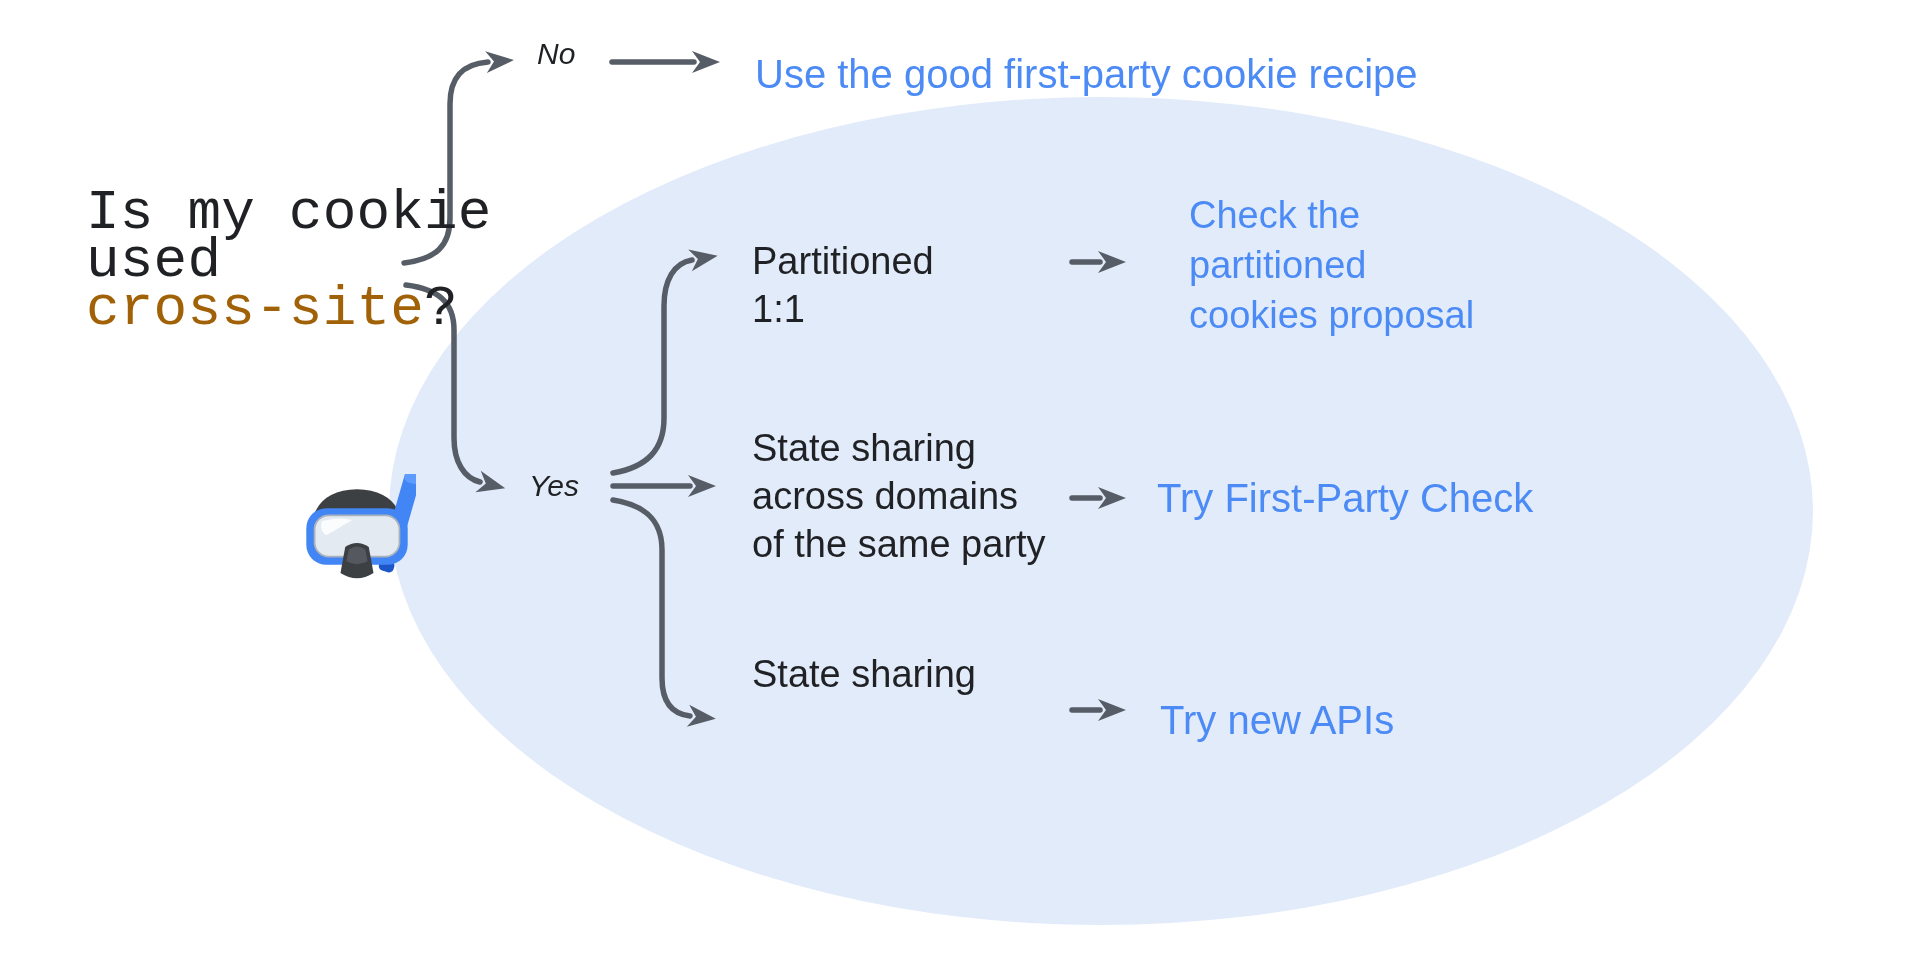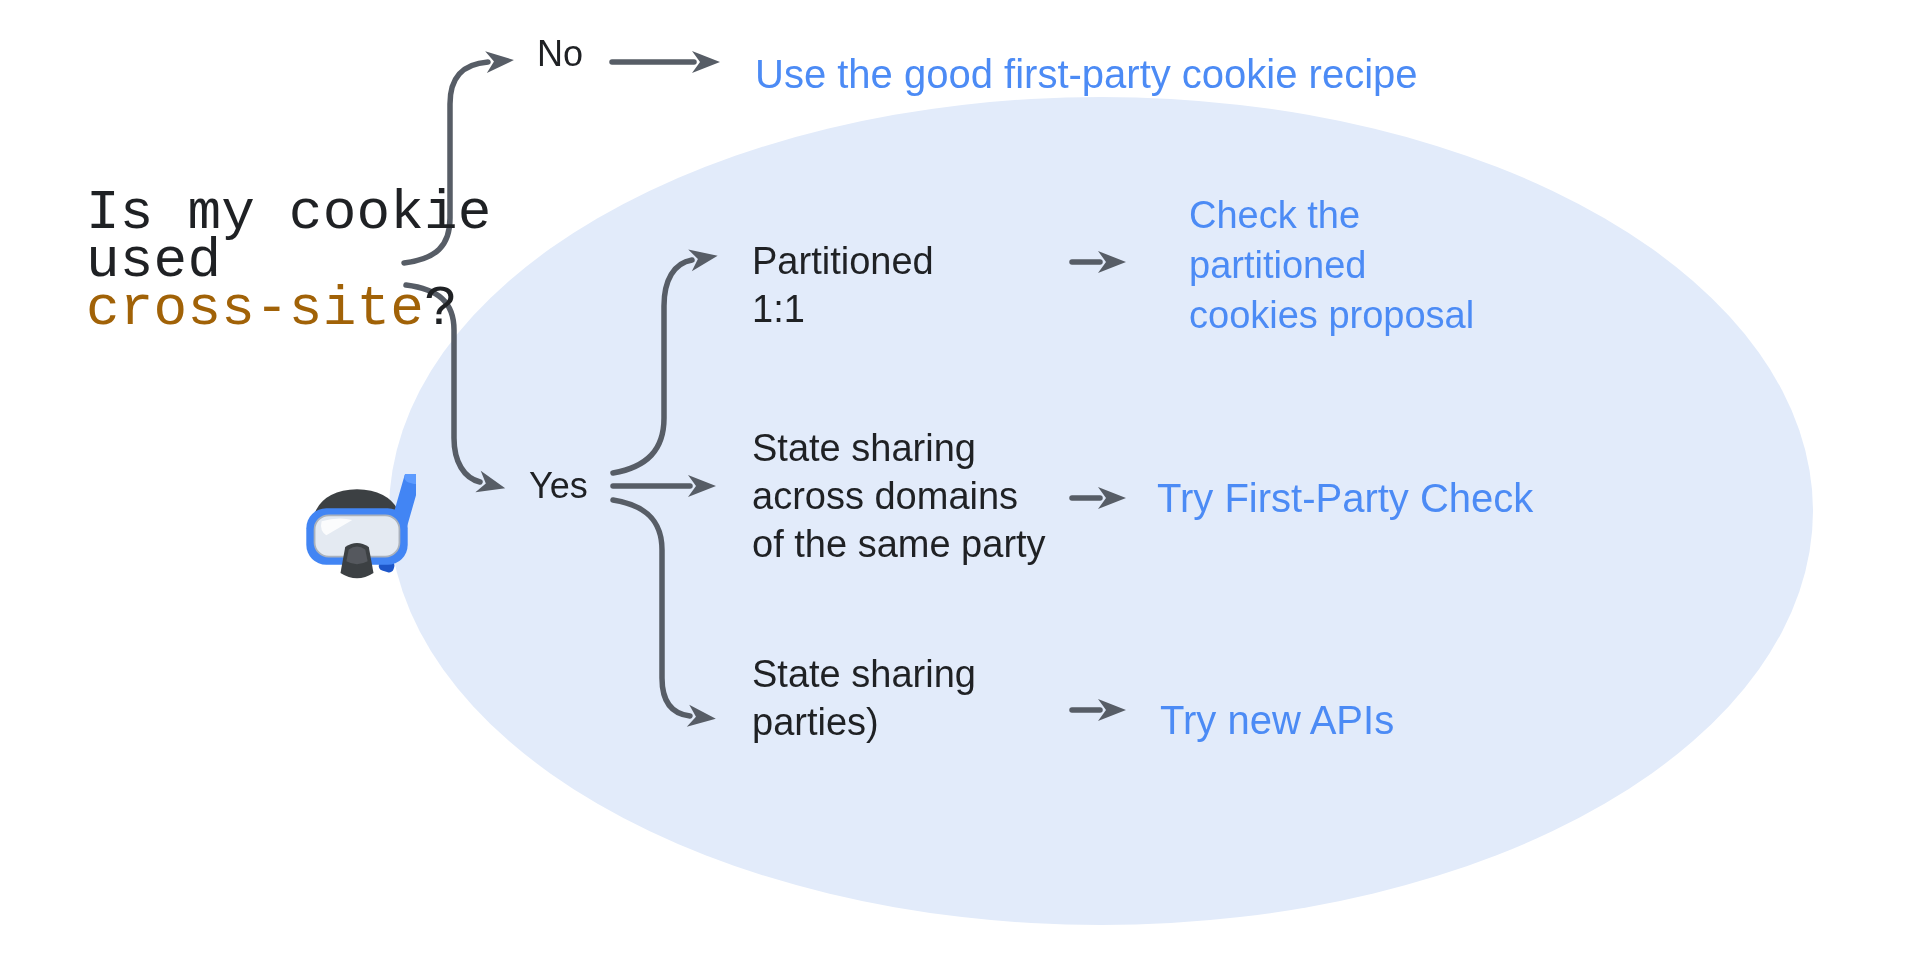--- a/index.html
+++ b/index.html
@@ -6,21 +6,21 @@
   #stage {
     position: relative;
     width: 1920px; height: 960px;
     background: #ffffff;
     font-family: "Liberation Sans", sans-serif;
     color: #1f2124;
   }
   #canvas { position: absolute; left: 0; top: 0; z-index: 0; }
   .txt { position: absolute; z-index: 2; white-space: nowrap; }
   .q   { font-size: 56px; line-height: 48px; font-weight: 500; letter-spacing: 0.2px; font-family: Liberation Mono, monospace; }
-  .node{ font-size: 36px; line-height: 48px; font-weight: 500; }
+  .node{ font-size: 30px; line-height: 48px; font-weight: 500; font-style: italic; }
   .cond{ font-size: 38px; line-height: 48px; font-weight: 500; }
   .res { font-size: 40px; line-height: 48px; font-weight: 500; color: #4c8bf5; cursor: pointer; }
   .res3{ font-size: 38px; line-height: 50px; font-weight: 500; color: #4c8bf5; cursor: pointer; margin-left: 32px; }
   .link{ color: #a16207; cursor: pointer; }
   #mask-icon { position: absolute; left: 298px; top: 474px; z-index: 3; }
 </style>
 </head>
 <body>
 
 <div id="stage">
@@ -99,17 +99,16 @@
 
   <div class="txt cond" style="left:752px; top:424px;">
     <div>State sharing</div>
     <div>across domains</div>
     <div>of the same party</div>
   </div>
   <div class="txt res" style="left:1157px; top:474px;">Try First-Party Check</div>
 
   <div class="txt cond" style="left:752px; top:650px;">
     <div>State sharing</div>
-    <div>parties)</div>
   </div>
   <div class="txt res" style="left:1160px; top:696px;">Try new APIs</div>
 
 </div>
 
 </body></html>

